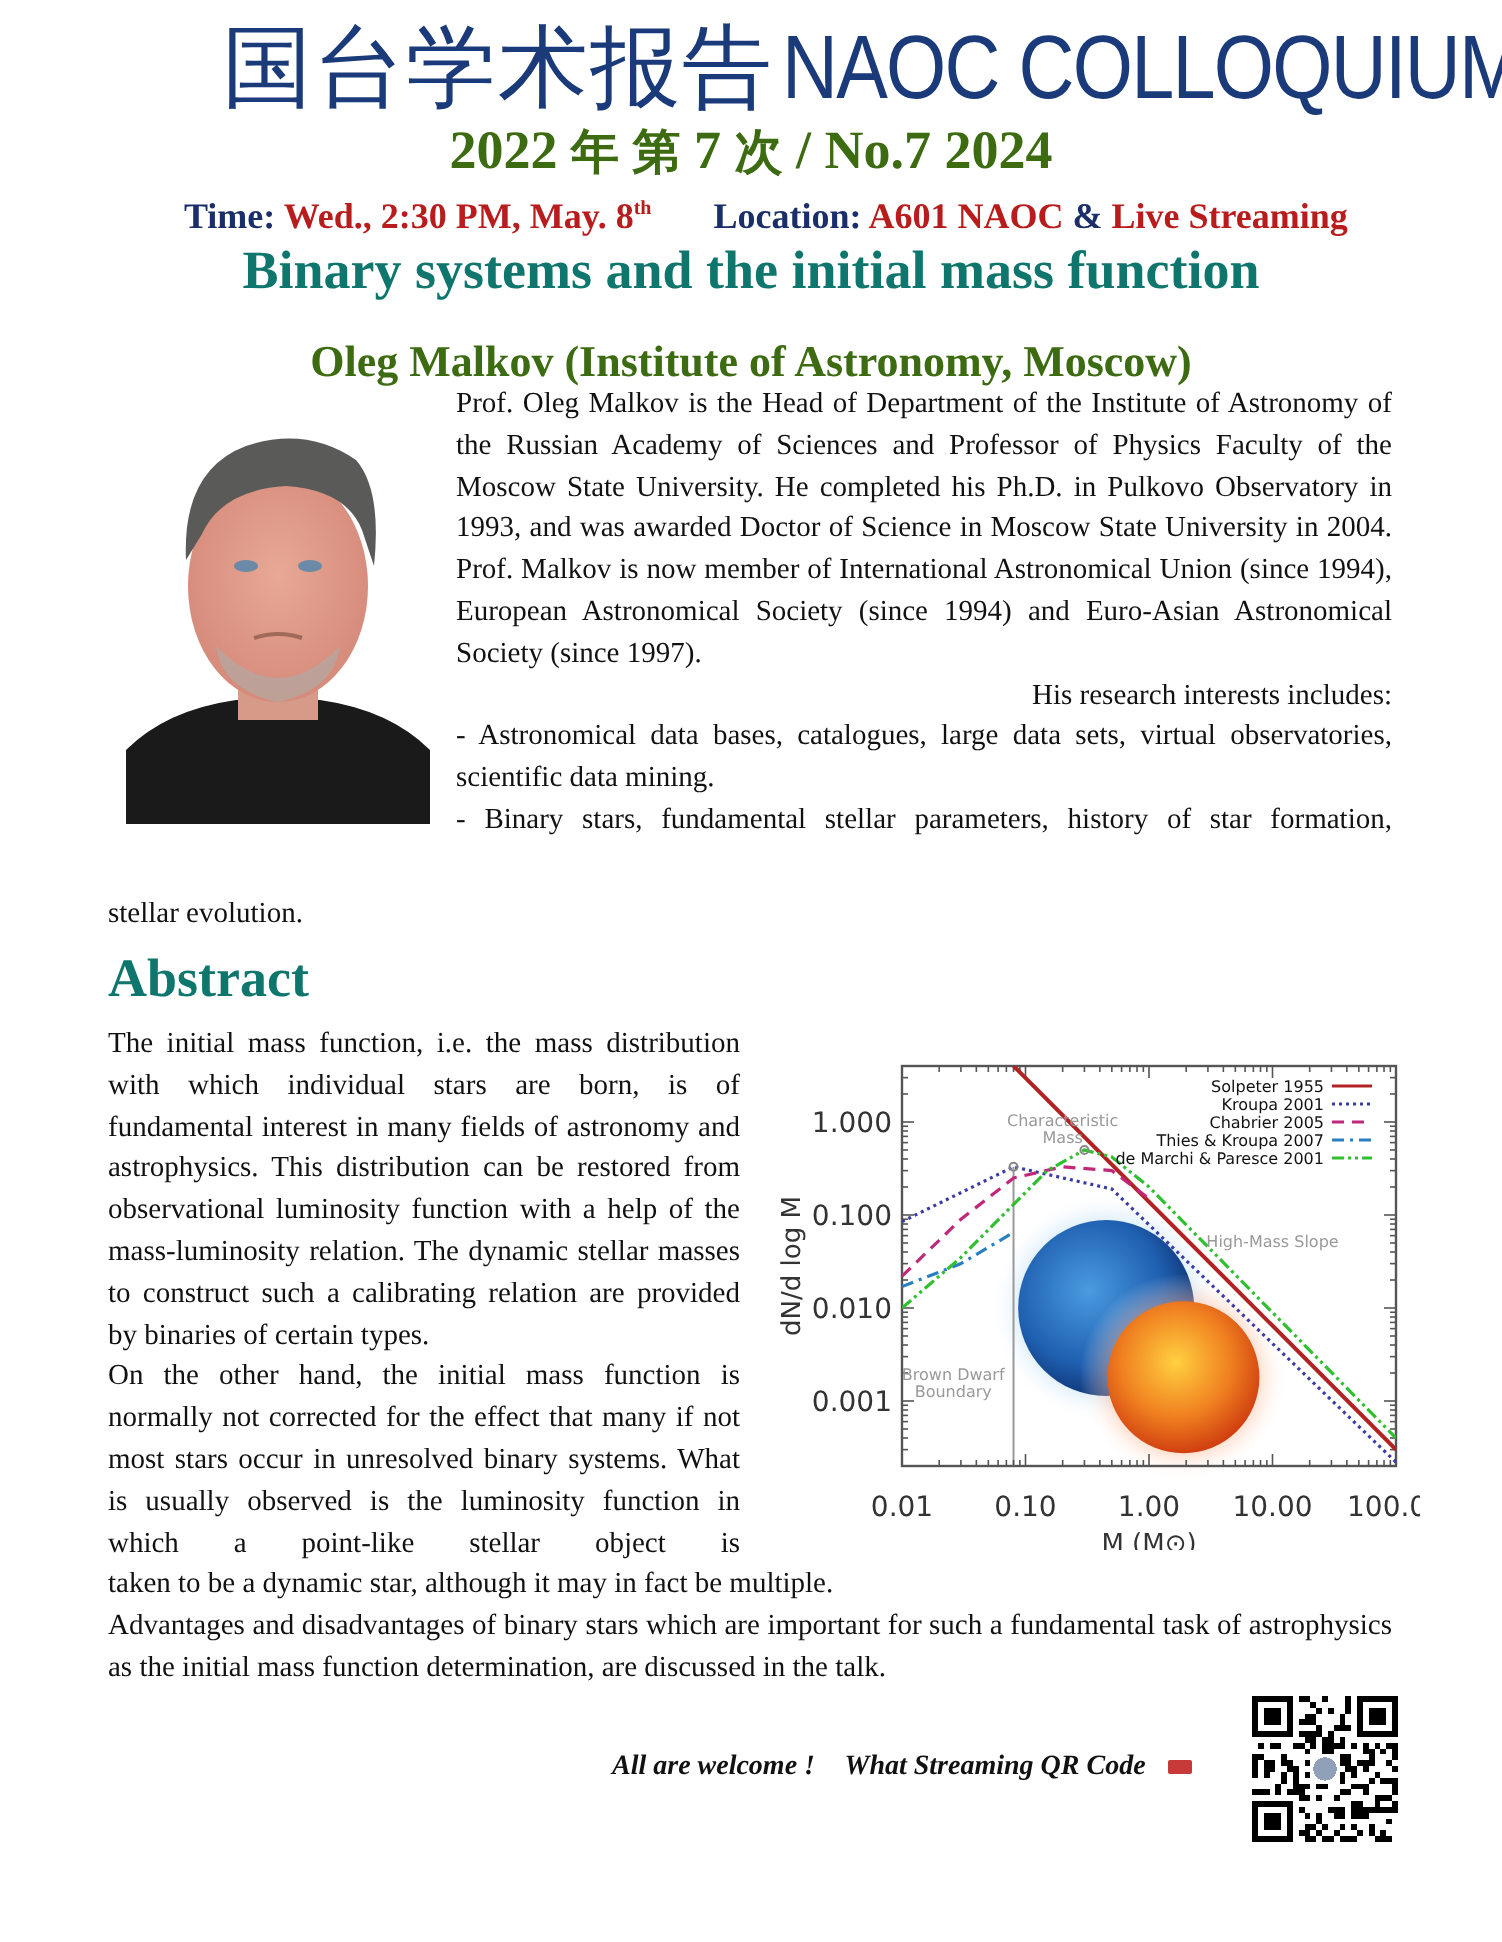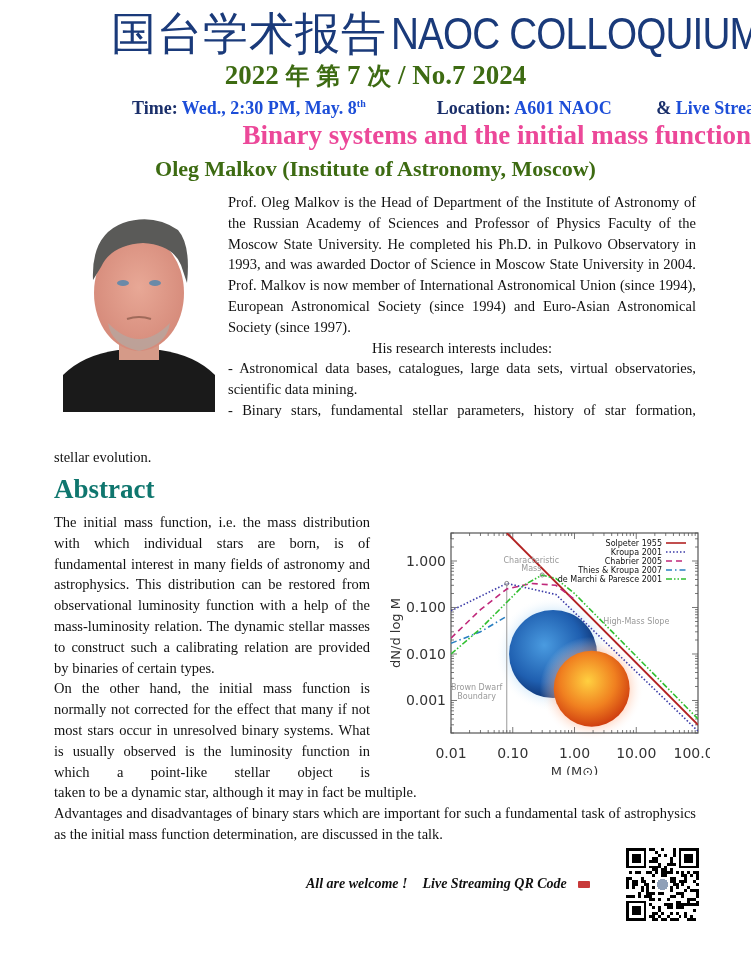--- a/index.html
+++ b/index.html
@@ -4,24 +4,24 @@
 <style>
   html, body { margin:0; padding:0; background:#ffffff; }
   body { width:751px; height:971px; position:relative; overflow:hidden; font-family:"Liberation Serif", serif; color:#111; }
   .abs { position:absolute; }
   #title-row { left:0; top:4px; width:751px; text-align:right; white-space:nowrap; color:#1a3a7a; }
   #title-cn { font-family:"DejaVu Sans", sans-serif; font-size:45px; letter-spacing:1px; vertical-align:middle; }
   #title-en { font-family:"Liberation Sans", sans-serif; font-size:45px; letter-spacing:-1px; vertical-align:middle; transform:scaleX(0.86); display:inline-block; transform-origin:left center; margin-right:-70px; }
   #issue { left:0; top:60px; width:751px; text-align:center; font-weight:bold; font-size:27px; color:#3d6b12; }
   #issue .cn { font-family:"DejaVu Sans", sans-serif; font-size:24px; }
   #time-row { left:92px; top:98px; font-size:18px; font-weight:bold; white-space:nowrap; }
-  .navy { color:#1a2f6a;margin-left:40px; }
-  .red { color:#1d4ed8;margin-top:48px; }
-  #talk-title { left:0; top:120px; width:751px; text-align:right; font-size:27px; font-weight:bold; color:#ec4899; }
-  #speaker { left:0; top:156px; width:751px; text-align:center; font-size:22px; font-weight:bold; color:#3d6b12; }
+  .navy { color:#1a2f6a; }
+  .red { color:#b91c1c;margin-top:48px; }
+  #talk-title { left:0; top:120px; width:751px; text-align:center; font-size:27px; font-weight:bold; color:#0f766e; }
+  #speaker { left:0; top:168px; width:751px; text-align:center; font-size:22px; font-weight:bold; color:#3d6b12; }
   #photo { left:63px; top:205px; width:152px; height:207px; overflow:hidden; background:#fff; }
   .bio-p { font-size:14.5px; line-height:20.8px; text-align:justify; }
   #bio { left:228px; top:192px; width:468px; }
   #bio-tail { left:54px; top:447px; width:642px; }
   #abstract-h { left:54px; top:474px; font-size:27px; font-weight:bold; color:#0f766e; }
   #abs-col { left:54px; top:512px; width:316px; }
   #abs-full { left:54px; top:782px; width:642px; }
   #chart-wrap { left:380px; top:525px; width:330px; height:250px; }
   #welcome { left:306px; top:876px; font-size:14px; font-weight:bold; font-style:italic; white-space:nowrap; }
   #pointer { display:inline-block; width:12px; height:7px; background:#c83a3a; margin-left:8px; vertical-align:middle; border-radius:1px; }
@@ -72,21 +72,21 @@
     <path d="M30 75 Q28 30 60 18 Q90 8 115 25 Q128 40 124 78 L118 60 Q110 40 80 38 Q48 40 38 62 Z" fill="#5a5a58"></path>
     <path d="M45 118 Q76 150 107 118 Q104 140 76 146 Q48 140 45 118 Z" fill="#b9a59c" opacity="0.85"></path>
     <ellipse cx="60" cy="78" rx="6" ry="3" fill="#6a8aa8"></ellipse>
     <ellipse cx="92" cy="78" rx="6" ry="3" fill="#6a8aa8"></ellipse>
     <path d="M64 114 Q76 110 88 114" stroke="#a06a5a" stroke-width="2" fill="none"></path>
   </svg>
 </div>
 
 <div id="bio" class="abs bio-p">
   <div>Prof. Oleg Malkov is the Head of Department of the Institute of Astronomy of the Russian Academy of Sciences and Professor of Physics Faculty of the Moscow State University. He completed his Ph.D. in Pulkovo Observatory in 1993, and was awarded Doctor of Science in Moscow State University in 2004. Prof. Malkov is now member of International Astronomical Union (since 1994), European Astronomical Society (since 1994) and Euro-Asian Astronomical Society (since 1997).</div>
-  <div style="text-align:center">His research interests includes:</div>
+  <div style="text-align:right">His research interests includes:</div>
   <div>- Astronomical data bases, catalogues, large data sets, virtual observatories, scientific data mining.</div>
   <div style="text-align:justify;text-align-last:justify">- Binary stars, fundamental stellar parameters, history of star formation,</div>
 </div>
 
 <div id="bio-tail" class="abs bio-p">
   <div>stellar evolution.</div>
 </div>
 
 <div id="abstract-h" class="abs">Abstract</div>
 
@@ -315,21 +315,21 @@
         <line x1="286" y1="45" x2="306" y2="45" stroke="#2a7fc0" stroke-width="1.6" stroke-dasharray="6 3 1.5 3"></line>
         <text x="282" y="57" text-anchor="end" font-size="8" fill="#111" font-family="DejaVu Sans, sans-serif">de Marchi &amp; Paresce 2001</text>
         <line x1="286" y1="54" x2="306" y2="54" stroke="#2fbf2f" stroke-width="1.6" stroke-dasharray="6 2 1.5 2 1.5 2"></line>
       </g>
   </svg>
 </div>
 
 <div id="welcome" class="abs">
   <span>All are welcome !</span>
   <span style="display:inline-block;width:8px"></span>
-  <span>Live Streaming QR Code</span>
+  <span>What Streaming QR Code</span>
   <span id="pointer"></span>
 </div>
 
 <div id="qr" class="abs">
   <svg id="qr-svg" width="73" height="73" viewBox="0 0 25 25" shape-rendering="crispEdges">
       <rect x="0" y="0" width="25" height="25" fill="#fff"></rect>
       <rect x="8" y="0" width="1" height="1" fill="#000"></rect>
       <rect x="9" y="0" width="1" height="1" fill="#000"></rect>
       <rect x="12" y="0" width="1" height="1" fill="#000"></rect>
       <rect x="16" y="0" width="1" height="1" fill="#000"></rect>

